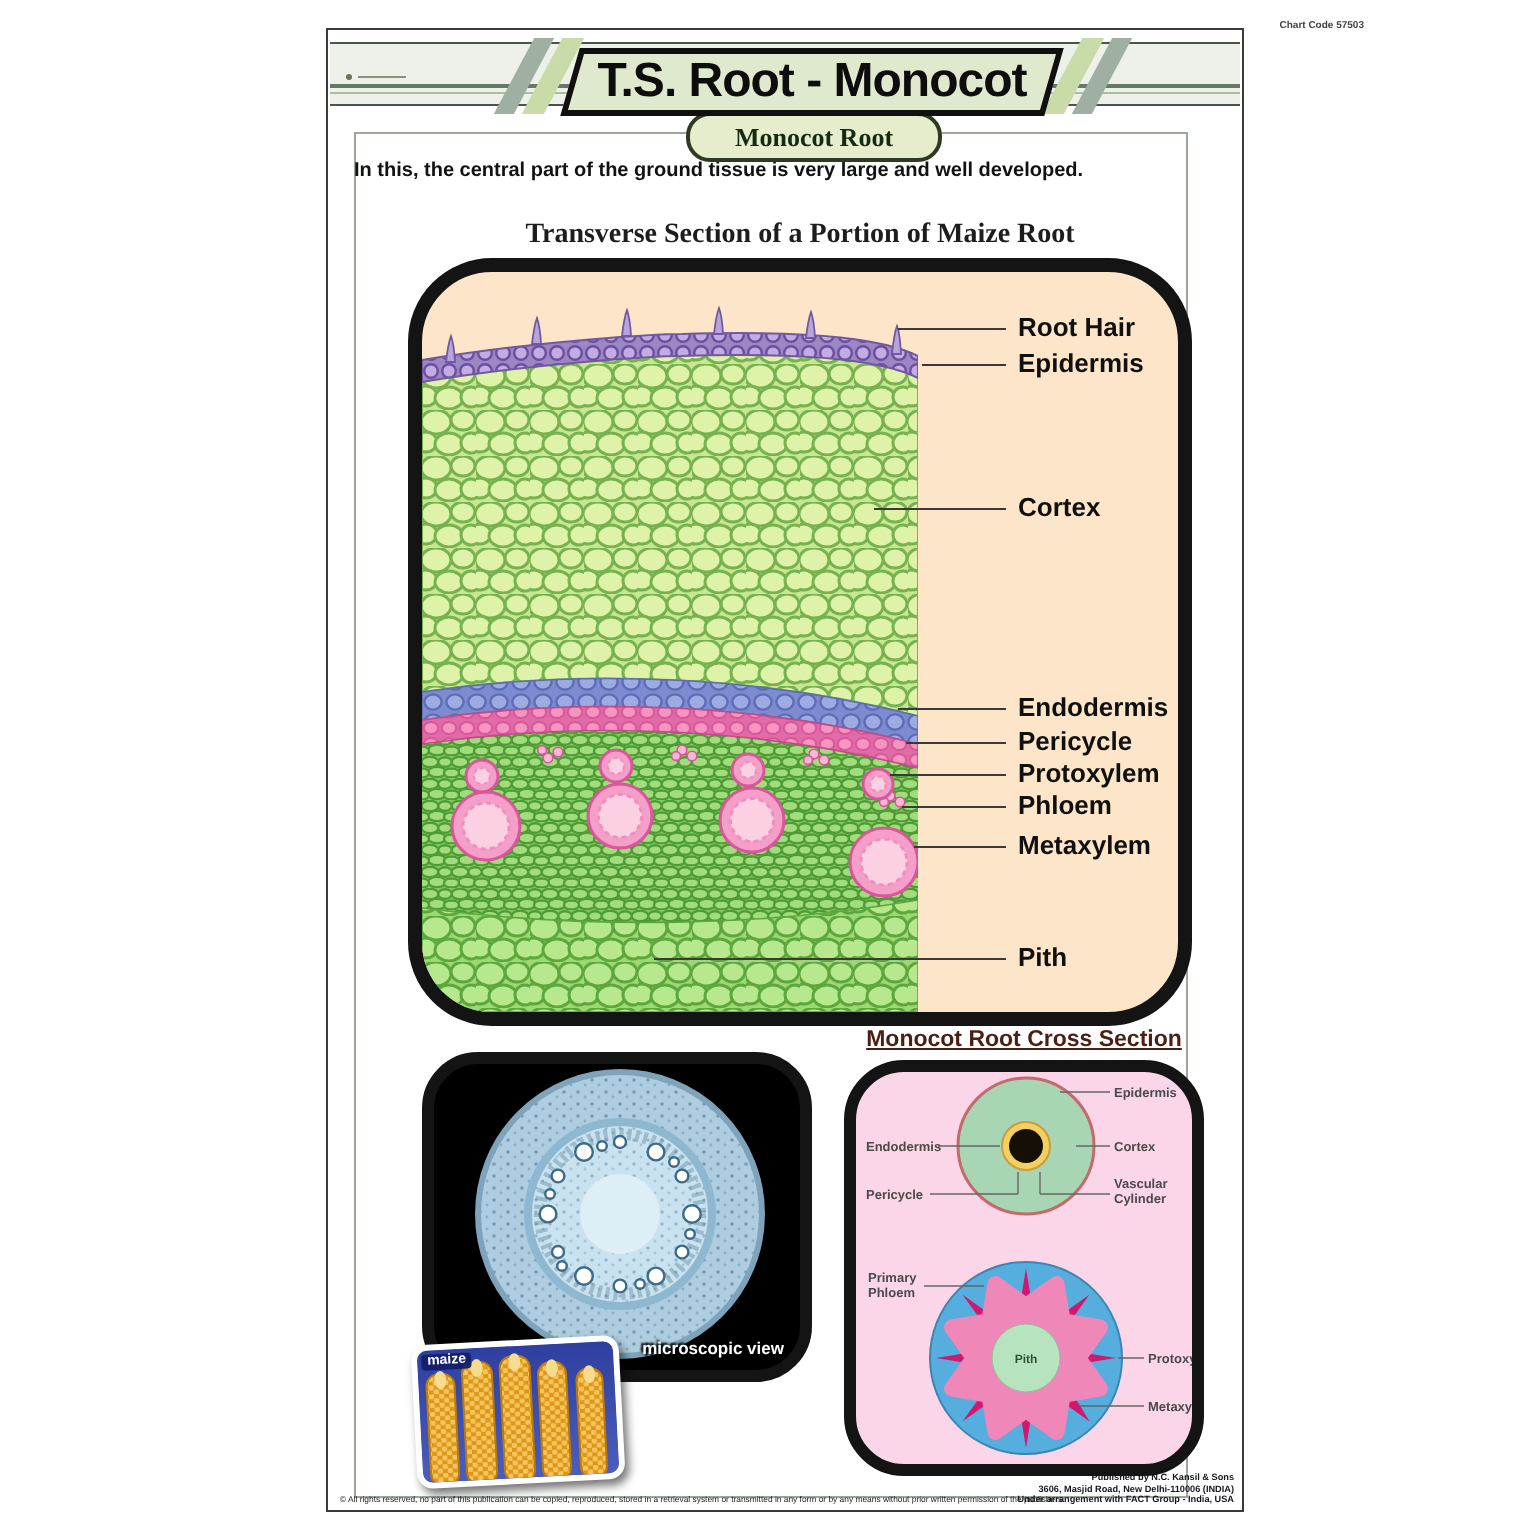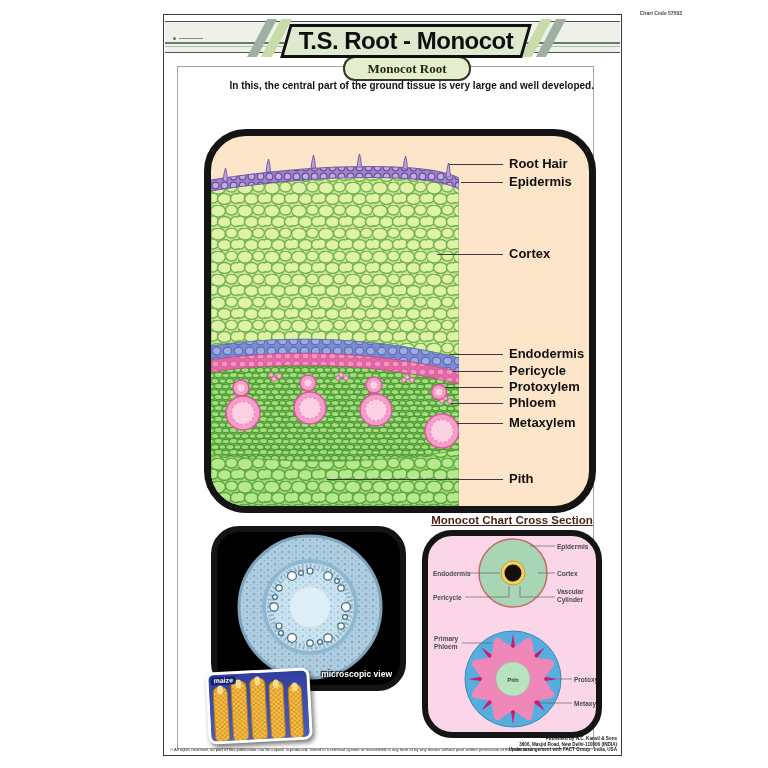--- a/index.html
+++ b/index.html
@@ -15,21 +15,21 @@
   .slash.gray{width:10px;background:#9fb0a2;}
   .slash.green{width:11px;background:#c9dba8;}
   .banner{position:absolute;left:120px;top:2px;width:242px;height:34px;background:#dfe9cd;border:3px solid #101010;box-sizing:border-box;transform:skewX(-16deg);z-index:3;}
   .banner .t{transform:skewX(16deg);width:100%;height:100%;display:flex;align-items:center;justify-content:center;
     font-size:24px;font-weight:900;letter-spacing:-0.5px;color:#0d0d0d;white-space:nowrap;}
   .chart-code{position:absolute;left:437px;top:-12px;width:80px;text-align:right;font-size:5px;font-weight:bold;color:#444;}
   
   .inner-frame{position:absolute;left:13px;top:51px;width:417px;height:683px;border:1px solid #9aa79a;box-sizing:border-box;}
   .oval{position:absolute;left:179px;top:41px;width:124px;height:21px;background:#e5edcc;border:2px solid #2e3a24;border-radius:12px;
     display:flex;align-items:center;justify-content:center;font-family:"Liberation Serif",serif;font-weight:bold;font-size:13px;color:#152a12;z-index:2;}
-  .intro{position:absolute;left:13px;top:64px;width:417px;text-align:right;font-size:10px;font-weight:bold;color:#121212;line-height:13px;}
+  .intro{position:absolute;left:13px;top:64px;width:417px;text-align:left;font-size:10px;font-weight:bold;color:#121212;line-height:13px;}
   .ts-heading{position:absolute;left:40px;top:95px;width:392px;text-align:center;font-family:"Liberation Serif",serif;font-size:14px;font-weight:bold;color:#1d1d1d;}
   
   .main-box{position:absolute;left:40px;top:114px;width:392px;height:384px;box-sizing:border-box;border:7px solid #141414;border-radius:42px;background:#fce5c9;overflow:hidden;z-index:2;}
   .main-inner{position:relative;width:378px;height:370px;}
   .ill{position:absolute;left:0;top:0;}
   .ptr{position:absolute;height:1px;background:#3a3a3a;z-index:4;}
   .mlabel{position:absolute;left:298px;font-size:13px;font-weight:bold;color:#101010;line-height:15px;white-space:nowrap;z-index:4;}
   
   .micro-panel{position:absolute;left:47px;top:511px;width:195px;height:165px;box-sizing:border-box;border:6px solid #141414;border-radius:28px;background:#000000;overflow:hidden;z-index:2;}
   .micro-caption{position:absolute;right:8px;bottom:6px;font-size:8.5px;font-weight:bold;color:#fff;
@@ -65,20 +65,21 @@
     <div class="chart-code">Chart Code 57503</div>
   </div>
 
   <div class="inner-frame"></div>
   <div class="oval">Monocot Root</div>
 
   <div class="intro">
     <div>In this, the central part of the ground tissue is very large and well developed.</div>
   </div>
 
+  <div class="ts-heading">Transverse Section of a Portion of Maize Root</div>
 
   <div class="main-box">
     <div class="main-inner">
       <svg class="ill" width="248" height="370" viewBox="0 0 248 370">
         <defs>
           <pattern id="pcells" width="27" height="23" patternUnits="userSpaceOnUse">
             <rect width="27" height="23" fill="#c8e694"></rect>
             <ellipse cx="7" cy="6" rx="7.5" ry="6" fill="#def2a8" stroke="#76b250" stroke-width="1.5"></ellipse>
             <ellipse cx="20.5" cy="5" rx="6" ry="5" fill="#def2a8" stroke="#76b250" stroke-width="1.5"></ellipse>
             <ellipse cx="2" cy="16" rx="5.5" ry="5" fill="#def2a8" stroke="#76b250" stroke-width="1.5"></ellipse>
@@ -277,21 +278,21 @@
         <ellipse cx="11" cy="15" rx="3" ry="4.5"></ellipse>
           <ellipse cx="29.5" cy="10" rx="3" ry="4.5"></ellipse>
         <ellipse cx="48.5" cy="8" rx="3" ry="4.5"></ellipse>
           <ellipse cx="67" cy="12" rx="3" ry="4.5"></ellipse>
         <ellipse cx="85.5" cy="16" rx="3" ry="4.5"></ellipse>
       </g>
     </svg>
     <div class="maize-tag">maize</div>
   </div>
 
-  <div class="cs-heading">Monocot Chart Cross Section</div>
+  <div class="cs-heading">Monocot Root Cross Section</div>
   <div class="cs-panel">
     <svg width="168" height="196" viewBox="0 0 168 196">
 
       <circle cx="85" cy="37" r="34" fill="#a8d6b4" stroke="#c46a6a" stroke-width="1.5"></circle>
       <circle cx="85" cy="37" r="12" fill="#f2d160" stroke="#cf9a3a" stroke-width="1"></circle>
       <circle cx="85" cy="37" r="8.5" fill="#150f05"></circle>
       <g stroke="#666" stroke-width="0.7">
         <path d="M102,10 H127"></path>
           <path d="M41,37 H72"></path>
           <path d="M110,37 H127"></path>

